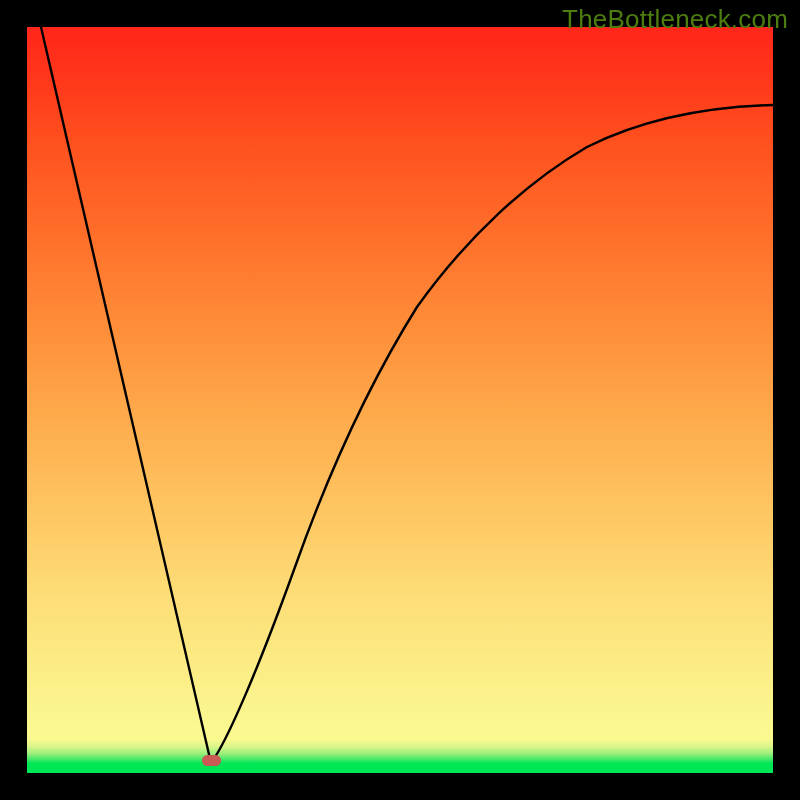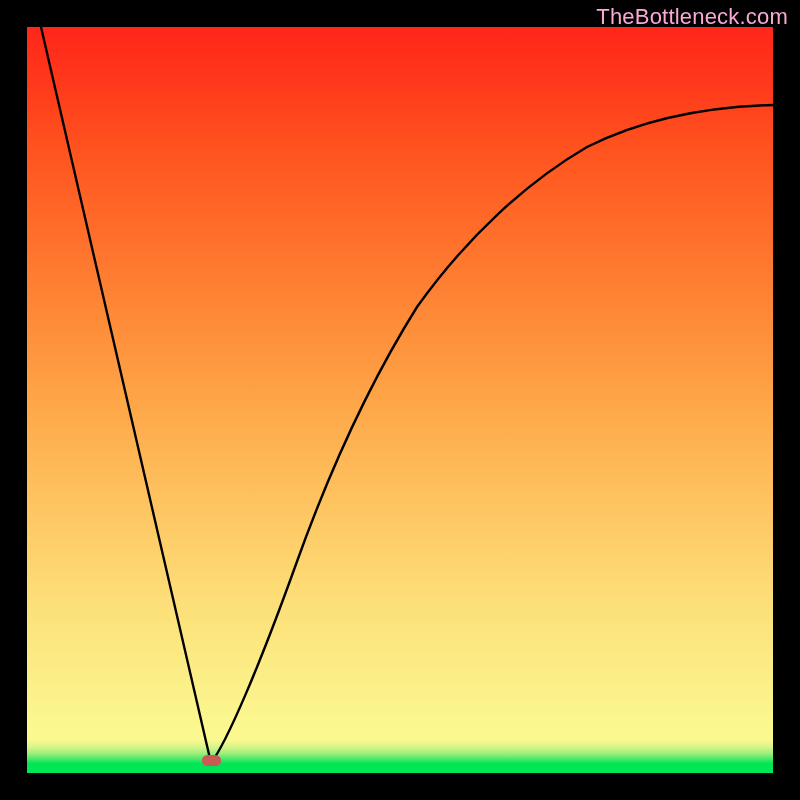--- a/index.html
+++ b/index.html
@@ -50,22 +50,22 @@
       #ff261a 100%
     );
   }
   .marker {
     position: absolute;
     background: #c95a54;
     border-radius: 6px;
   }
   .watermark {
     position: absolute;
-    color: #f9a8d4;
-    font-size: 22px;
+    color: #4d7c0f;
+    font-size: 26px;
     font-weight: 400;
     letter-spacing: 0.2px;
     white-space: nowrap;
   }
   svg.curve {
     position: absolute;
     inset: 0;
     width: 100%;
     height: 100%;
   }

